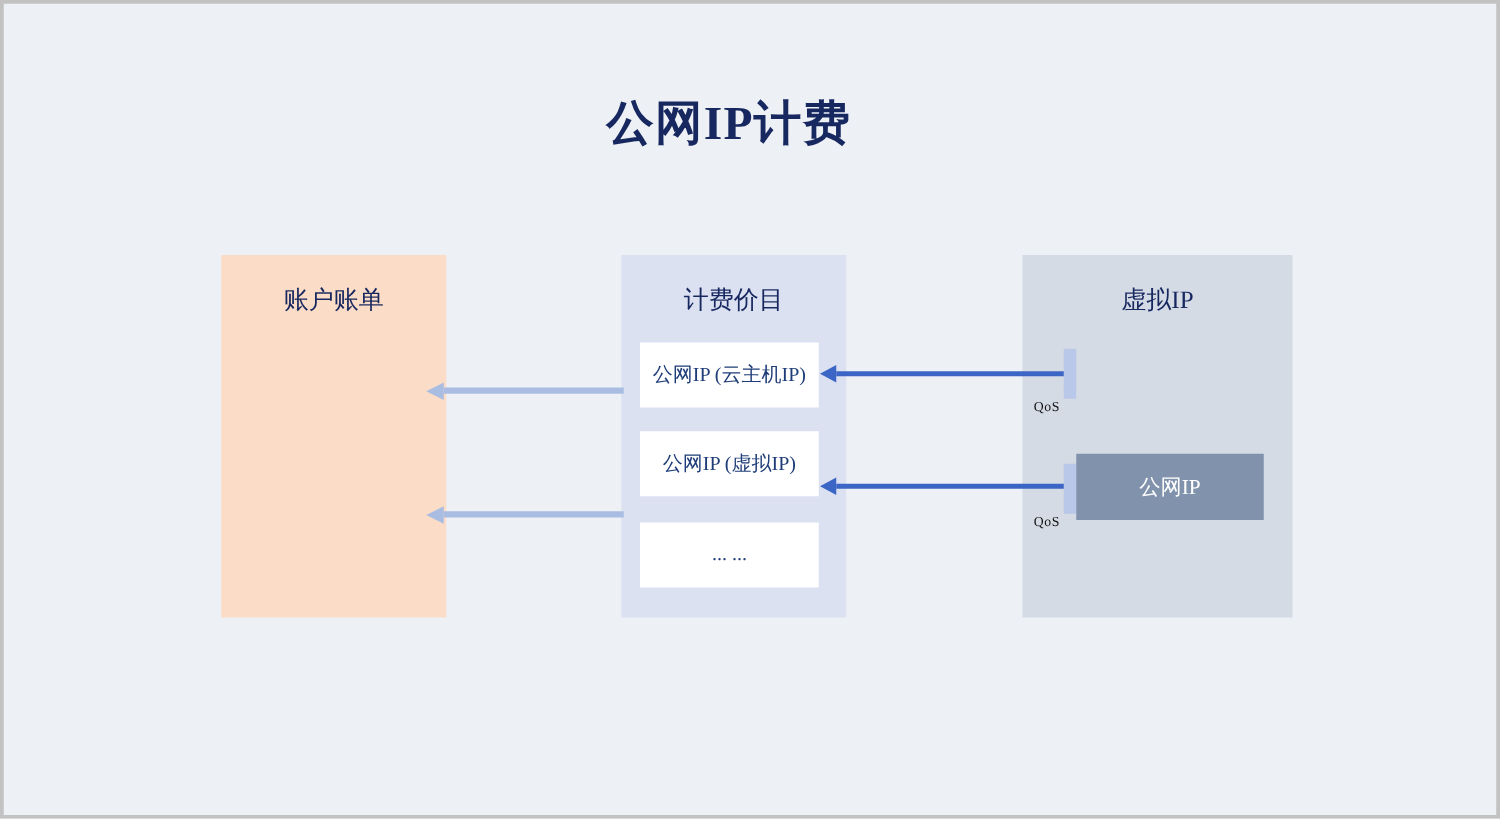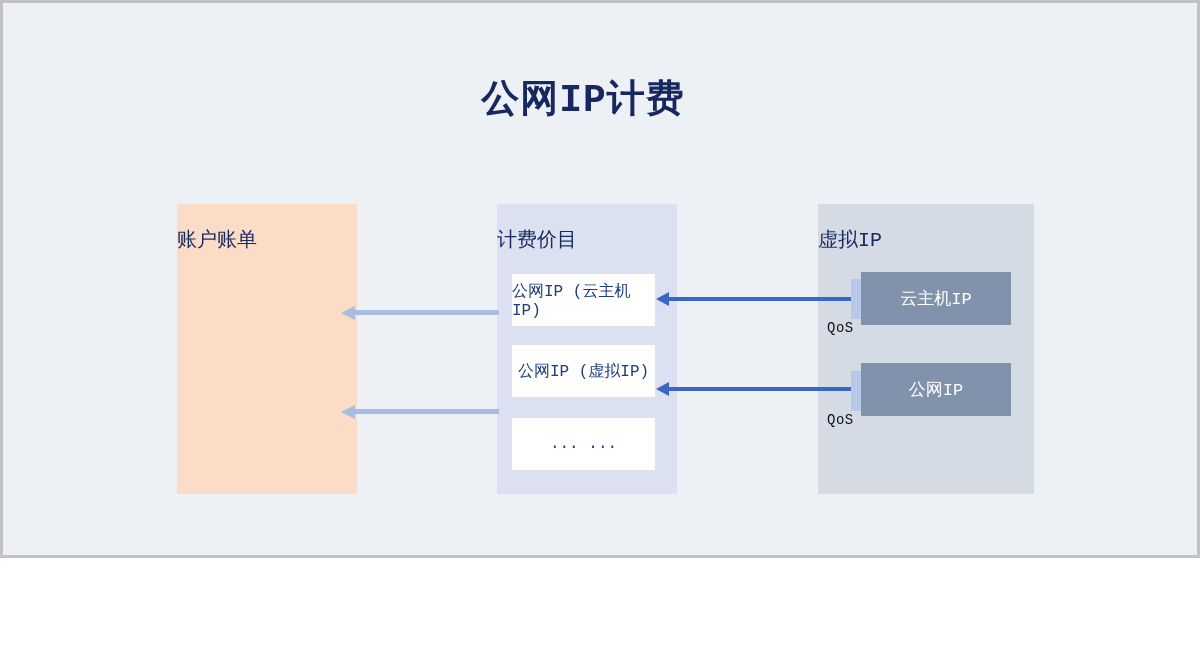--- a/index.html
+++ b/index.html
@@ -1,37 +1,37 @@
 <!DOCTYPE html>
 <html style="--page_bg: #edf1f6; --frame_border: #c2c2c2; --navy: #17275f; --account_col: #fbdcc6; --account_box: #fdeddf; --account_box_border: #eccaab; --account_text: #333333; --pricing_col: #dbe1f0; --pricing_box: #ffffff; --pricing_text: #1e3d78; --publicip_col: #d5dbe5; --ip_box: #8193ac; --qos_tab: #b9c8e8; --arrow_dark: #3c66c5; --arrow_light: #a9bde2;"><head>
 <meta charset="utf-8">
 <style>
   html,body { margin:0; padding:0; background:#fff; }
   .canvas {
     position:relative;
-    width:1200px; height:558px;
+    width:1200px; height:655px;
     box-sizing:border-box;
     background:var(--page_bg, #edf1f6);
     border:3px solid var(--frame_border, #c2c2c2);
-    font-family:Liberation Mono, monospace;
+    font-family:Liberation Serif, serif;
     overflow:hidden;
   }
   .title {
     position:absolute; top:70px; left:0; width:1160px;
     text-align:center;
     font-size:38px; font-weight:bold;
     color:var(--navy, #17275f);
     letter-spacing:1px;
   }
   .col { position:absolute; top:201px; height:290px; }
   .col-account  { left:174px; width:180px; background:var(--account_col, #fbdcc6); }
   .col-pricing  { left:494px; width:180px; background:var(--pricing_col, #dbe1f0); }
   .col-publicip { left:815px; width:216px; background:var(--publicip_col, #d5dbe5); }
   .col-header {
-    padding-top:22px; text-align:left;
+    padding-top:22px; text-align:center;
     font-size:20px; color:var(--navy, #17275f);
   }
   .node {
     position:absolute;
     display:flex; align-items:center; justify-content:center;
     box-sizing:border-box;
   }
   .account-node {
     left:196px; width:142px; height:50px;
     background:var(--account_box, #fdeddf);
@@ -47,21 +47,21 @@
     left:858px; width:150px; height:53px;
     background:var(--ip_box, #8193ac);
     font-size:17px; color:#ffffff;
   }
   .qos-tab {
     position:absolute; left:848px; width:10px; height:40px;
     background:var(--qos_tab, #b9c8e8);
   }
   .qos-label {
     position:absolute; left:824px;
-    font-size:14px; color:#121212; letter-spacing:0.5px;
+    font-size:11px; color:#121212; letter-spacing:0.5px;
   }
   .arrow-line { position:absolute; }
   .arrow-line.light { height:5px; background:var(--arrow_light, #a9bde2); }
   .arrow-line.dark  { height:4px; background:var(--arrow_dark, #3c66c5); }
   .arrow-head { position:absolute; width:0; height:0; border-style:solid; }
   .arrow-head.light {
     border-width:7px 14px 7px 0;
     border-color:transparent var(--arrow_light, #a9bde2) transparent transparent;
   }
   .arrow-head.dark {
@@ -85,21 +85,20 @@
   </div>
   <div class="node pricing-node" style="top:271px">公网IP (云主机IP)</div>
   <div class="node pricing-node" style="top:342px">公网IP (虚拟IP)</div>
   <div class="node pricing-node" style="top:415px">... ...</div>
 
   <div class="col col-publicip">
     <div class="col-header">虚拟IP</div>
   </div>
   <div class="qos-tab" style="top:276px"></div>
   <div class="qos-tab" style="top:368px"></div>
-  <div class="node ip-node" style="top:269px">云主机IP</div>
   <div class="node ip-node" style="top:360px">公网IP</div>
   <div class="qos-label" style="top:317px">QoS</div>
   <div class="qos-label" style="top:409px">QoS</div>
 
   <div class="arrow-line dark" style="left:666px; top:294px; width:182px"></div>
   <div class="arrow-head dark" style="left:653px; top:289px"></div>
   <div class="arrow-line dark" style="left:666px; top:384px; width:182px"></div>
   <div class="arrow-head dark" style="left:653px; top:379px"></div>
 
   <div class="arrow-line light" style="left:352px; top:307px; width:144px"></div>

